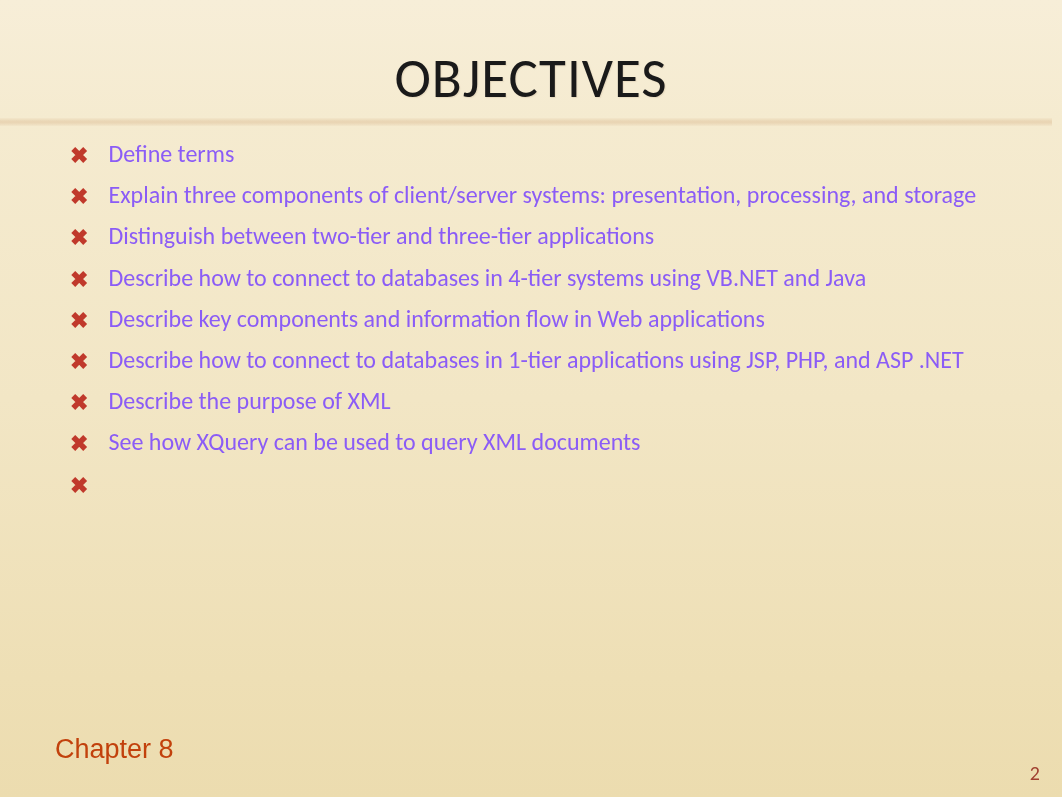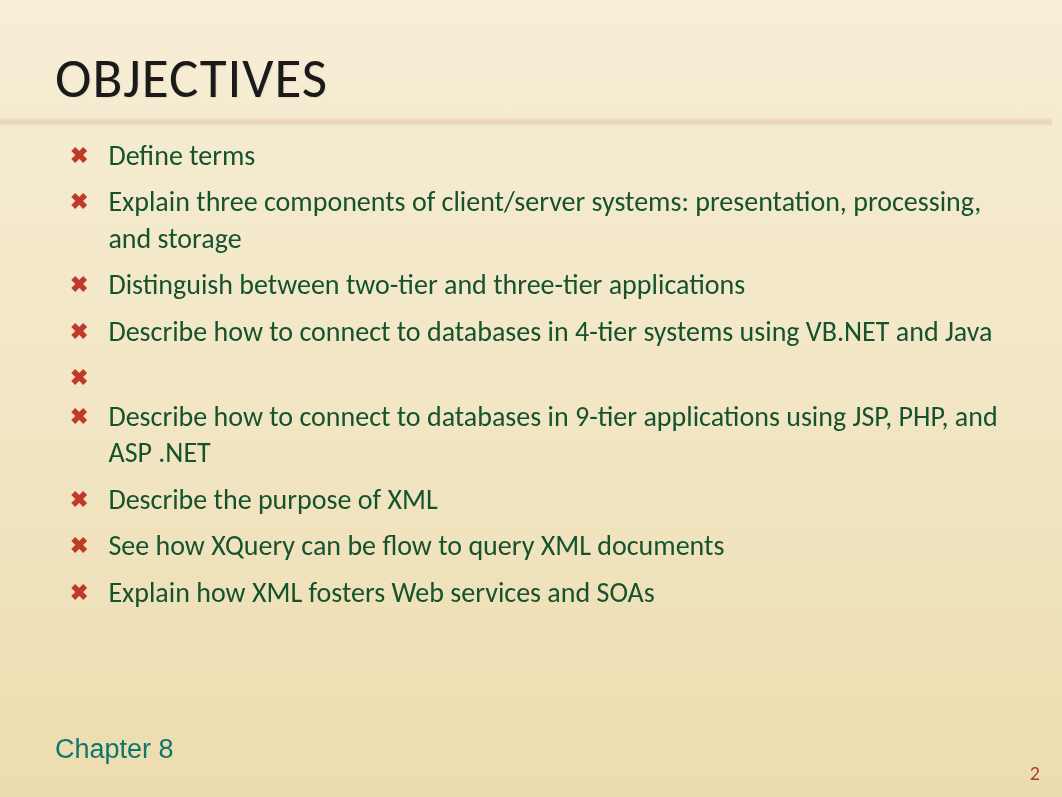--- a/index.html
+++ b/index.html
@@ -1,18 +1,19 @@
 <!DOCTYPE html>
 <html><head>
 <meta charset="utf-8">
 <style>
   * {
     margin: 0;
     padding: 0;
     box-sizing: border-box;
+    text-align: center;
   }
   body {
     width: 1062px;
     height: 797px;
     background: linear-gradient(180deg, #f7eed8 0%, #f5ebd0 15%, #f2e6c5 50%, #eedfb5 85%, #ecdcaf 100%);
     font-family: Calibri, 'Segoe UI', Tahoma, sans-serif;
     position: relative;
     overflow: hidden;
     border-radius: 12px;
   }
@@ -54,31 +55,31 @@
   .bullet-icon {
     color: #c0392b;
     font-size: 22px;
     font-weight: bold;
     margin-right: 20px;
     margin-top: 7px;
     flex-shrink: 0;
     line-height: 1;
   }
   .bullet-text {
-    font-size: 28px;
-    color: #14532d;
+    font-size: 24px;
+    color: #8b5cf6;
     line-height: 1.3;
     font-weight: 400;
   }
   .chapter-label {
     position: absolute;
     bottom: 32px;
     left: 55px;
     font-size: 27px;
-    color: #0f766e;
+    color: #c2410c;
     font-family: Arial, Helvetica, sans-serif;
   }
   .page-number {
     position: absolute;
     bottom: 12px;
     right: 22px;
     font-size: 20px;
     color: #a04030;
   }
 </style>
@@ -101,34 +102,34 @@
     <li class="bullet-item">
       <span class="bullet-icon">✖</span>
       <span class="bullet-text">Distinguish between two-tier and three-tier applications</span>
     </li>
     <li class="bullet-item">
       <span class="bullet-icon">✖</span>
       <span class="bullet-text">Describe how to connect to databases in 4-tier systems using VB.NET and Java</span>
     </li>
     <li class="bullet-item">
       <span class="bullet-icon">✖</span>
+      <span class="bullet-text">Describe key components and information flow in Web applications</span>
     </li>
     <li class="bullet-item">
       <span class="bullet-icon">✖</span>
-      <span class="bullet-text">Describe how to connect to databases in 9-tier applications using JSP, PHP, and ASP .NET</span>
+      <span class="bullet-text">Describe how to connect to databases in 1-tier applications using JSP, PHP, and ASP .NET</span>
     </li>
     <li class="bullet-item">
       <span class="bullet-icon">✖</span>
       <span class="bullet-text">Describe the purpose of XML</span>
     </li>
     <li class="bullet-item">
       <span class="bullet-icon">✖</span>
-      <span class="bullet-text">See how XQuery can be flow to query XML documents</span>
+      <span class="bullet-text">See how XQuery can be used to query XML documents</span>
     </li>
     <li class="bullet-item">
       <span class="bullet-icon">✖</span>
-      <span class="bullet-text">Explain how XML fosters Web services and SOAs</span>
     </li>
   </ul>
 
   <div class="chapter-label">Chapter 8</div>
   <div class="page-number">2</div>
 </div>
 
 </body></html>

